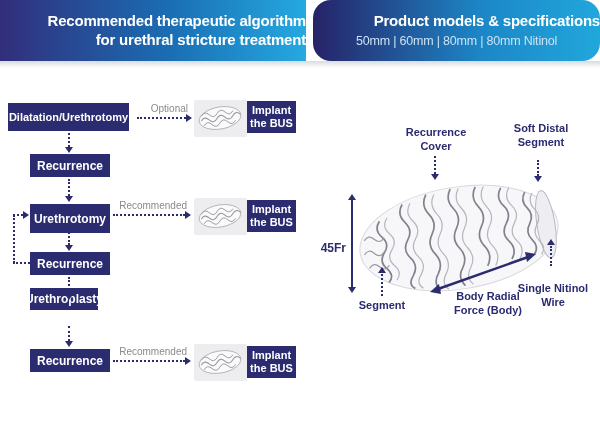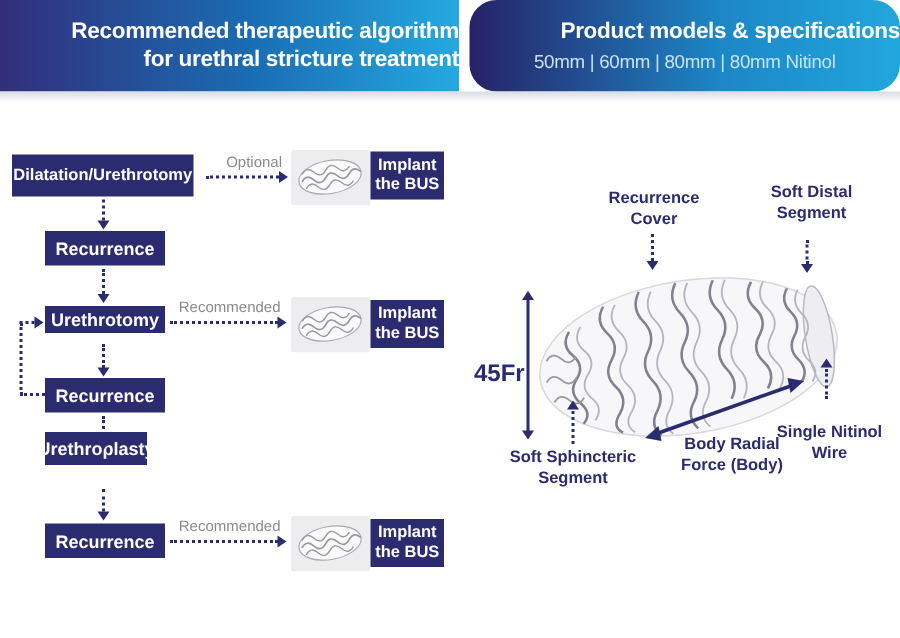--- a/index.html
+++ b/index.html
@@ -21,41 +21,41 @@
   .dot-h{position:absolute;height:0;border-top:2px dotted #2b2b70;}
   .arr-down{position:absolute;width:0;height:0;border-left:4px solid transparent;border-right:4px solid transparent;border-top:6px solid #2b2b70;}
   .arr-up{position:absolute;width:0;height:0;border-left:4px solid transparent;border-right:4px solid transparent;border-bottom:6px solid #2b2b70;}
   .arr-right{position:absolute;width:0;height:0;border-top:4px solid transparent;border-bottom:4px solid transparent;border-left:6px solid #2b2b70;}
   .branch-label{position:absolute;color:#8a8a8a;font-size:10px;text-align:right;}
   .thumb{position:absolute;width:53px;height:37px;}
   .implant{position:absolute;width:49px;height:32px;background:#2b2b70;color:#fff;font-weight:bold;font-size:11px;line-height:1.2;display:flex;flex-direction:column;align-items:center;justify-content:center;text-align:center;}
   
   .plabel{position:absolute;color:#2b2b70;font-weight:bold;font-size:11px;line-height:1.25;text-align:center;}
   .solid-v{position:absolute;width:2px;background:#2b2b70;}
-  .size-label{position:absolute;color:#2b2b70;font-weight:bold;font-size:16px;text-align:right;}
+  .size-label{position:absolute;color:#2b2b70;font-weight:bold;font-size:12px;text-align:right;}
   .abs{position:absolute;}
 </style>
 </head>
 <body>
 
 <div id="stage">
 
   <div class="hdr hdr-left">
     <div class="hdr-title">Recommended therapeutic algorithm</div>
     <div class="hdr-title">for urethral stricture treatment</div>
   </div>
   <div class="hdr hdr-right">
     <div class="hdr-title">Product models &amp; specifications</div>
     <div class="hdr-sub">50mm | 60mm | 80mm | 80mm Nitinol</div>
   </div>
   <div class="hdr-shadow"></div>
 
   <div class="fbox f11" style="left:8px;top:103px;width:121px;height:28px;">Dilatation/Urethrotomy</div>
   <div class="fbox f12" style="left:30px;top:154px;width:80px;height:23px;">Recurrence</div>
-  <div class="fbox f12" style="left:30px;top:204px;width:80px;height:18px;">Urethrotomy</div>
+  <div class="fbox f12" style="left:30px;top:204px;width:80px;height:29px;">Urethrotomy</div>
   <div class="fbox f12" style="left:30px;top:252px;width:80px;height:23px;">Recurrence</div>
   <div class="fbox f12" style="left:30px;top:288px;width:68px;height:22px;">Urethroplasty</div>
   <div class="fbox f12" style="left:30px;top:349px;width:80px;height:23px;">Recurrence</div>
 
   <div class="dot-v" style="left:68px;top:133px;height:14px;"></div>
   <div class="arr-down" style="left:65px;top:147px;"></div>
   <div class="dot-v" style="left:68px;top:179px;height:17px;"></div>
   <div class="arr-down" style="left:65px;top:196px;"></div>
   <div class="dot-v" style="left:68px;top:229px;height:16px;"></div>
   <div class="arr-down" style="left:65px;top:245px;"></div>
@@ -167,21 +167,20 @@
   <div class="arr-down" style="left:534px;top:176px;"></div>
 
   <div class="arr-up" style="left:348px;top:194px;"></div>
   <div class="solid-v" style="left:351px;top:199px;height:89px;"></div>
   <div class="arr-down" style="left:348px;top:287px;"></div>
   <div class="size-label" style="left:316px;top:241px;width:30px;">45Fr</div>
 
   <div class="arr-up" style="left:378px;top:267px;"></div>
   <div class="dot-v" style="left:381px;top:274px;height:22px;"></div>
   <div class="plabel" style="left:336px;top:299px;width:92px;">
-    <div>Soft Sphincteric</div>
     <div>Segment</div>
   </div>
 
   <svg class="abs" style="left:428px;top:248px;" width="110" height="50" viewBox="0 0 110 50">
     <line x1="10" y1="41" x2="100" y2="9" stroke="#2b2b70" stroke-width="2.4"></line>
     <polygon points="2,44 13,46 11,36" fill="#2b2b70"></polygon>
     <polygon points="108,6 97,4 99,14" fill="#2b2b70"></polygon>
   </svg>
   <div class="plabel" style="left:444px;top:290px;width:88px;">
     <div>Body Radial</div>

